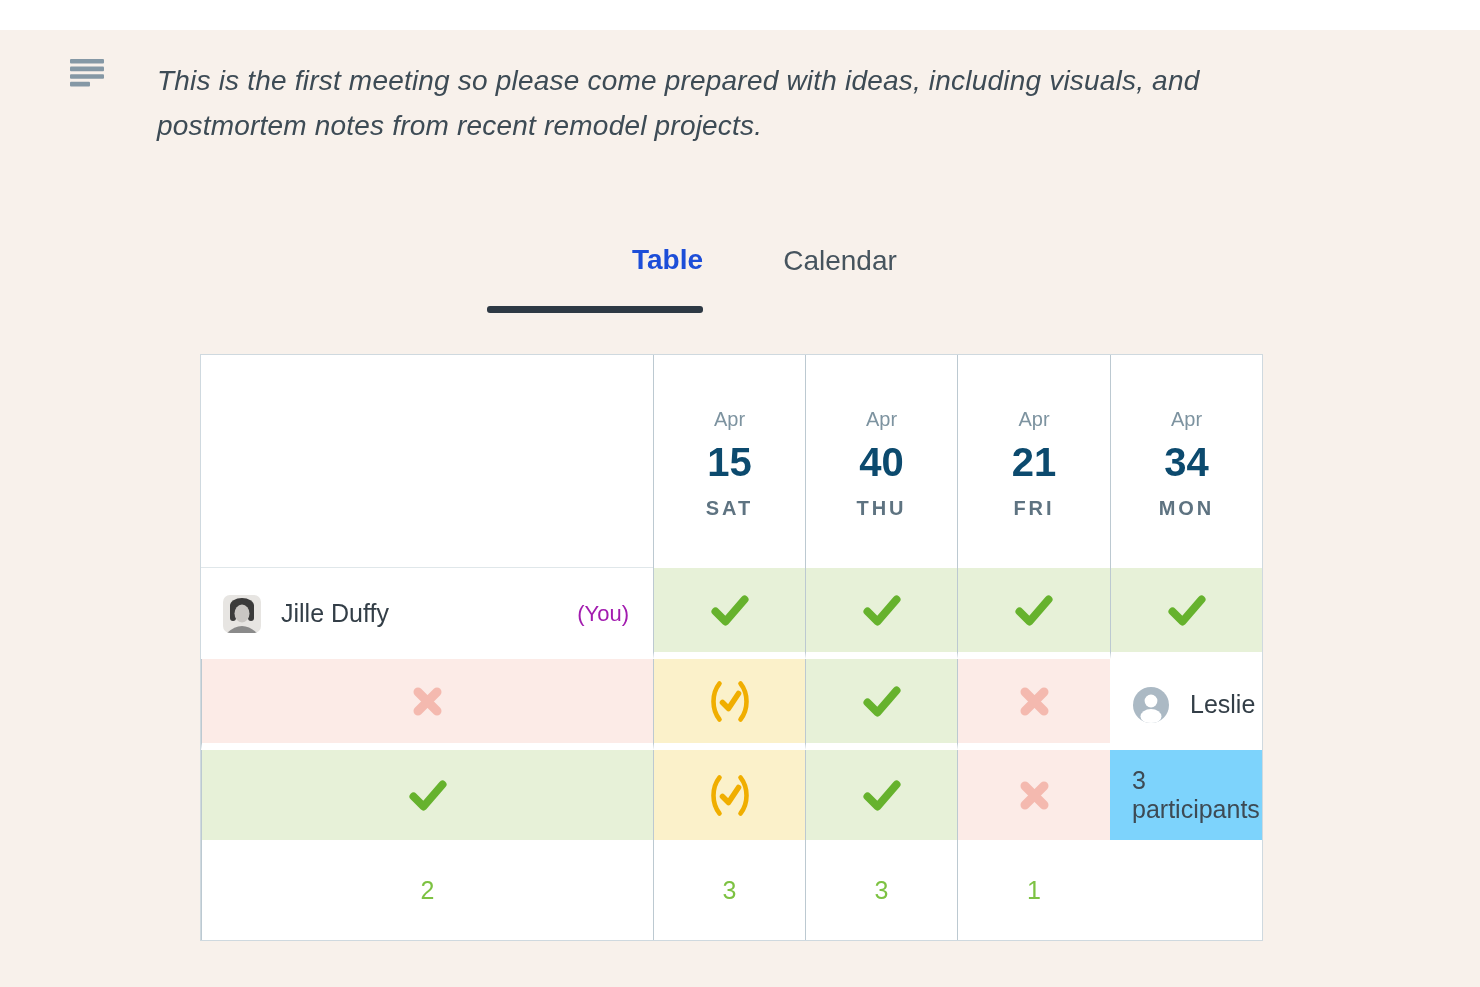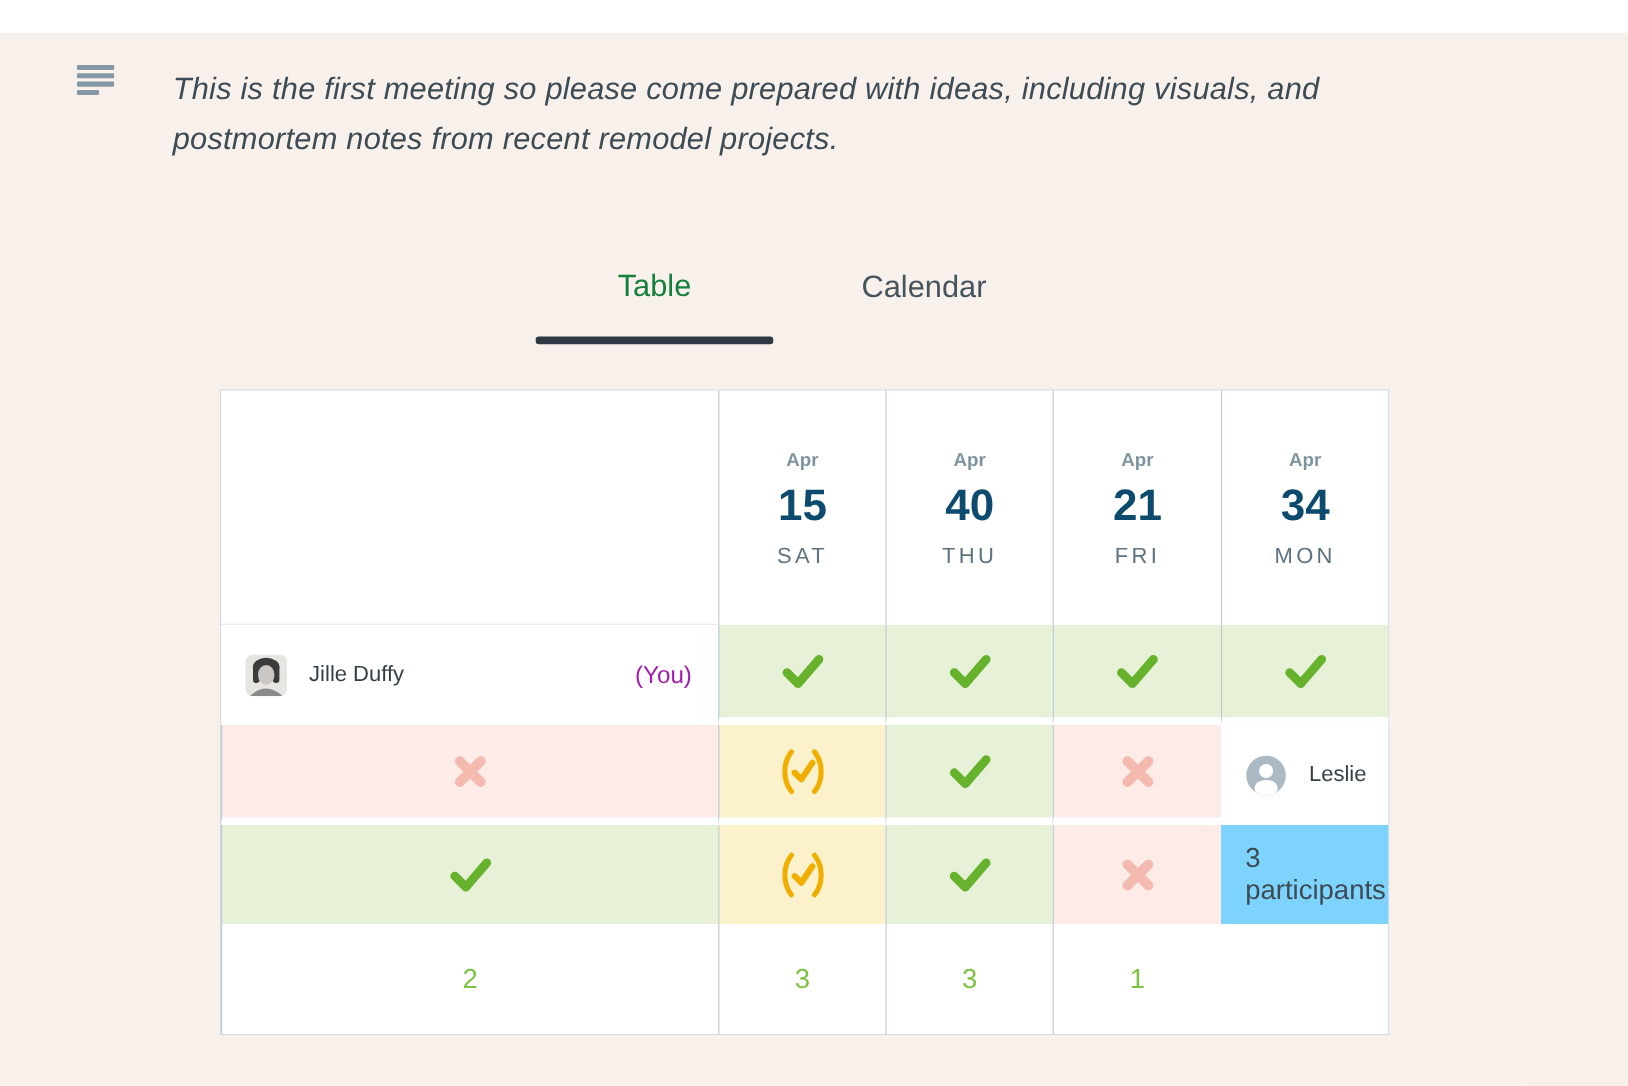--- a/index.html
+++ b/index.html
@@ -14,45 +14,45 @@
   .note-icon{position:absolute;left:70px;top:59px;width:34px;height:28px;}
   .note-text{
     position:absolute;left:145px;top:46px;width:1265px;
     font-size:28px;line-height:45px;font-style:italic;font-weight:500;
     color:#3d4b55;white-space:pre-line;letter-spacing:0.2px;margin:12px;
   }
 
   
   .tabs{position:absolute;left:487px;top:244px;display:flex;align-items:flex-start;}
   .tab{cursor:pointer;font-size:28px;color:#46545e;text-align:center;}
-  .tab-table{width:216px;height:69px;position:relative;font-weight:normal;color:#15803d;}
+  .tab-table{width:216px;height:69px;position:relative;font-weight:bold;color:#1d4ed8;text-align:right;}
   .tab-calendar{width:150px;margin-left:62px;padding-top:1px;}
   .tab-underline{position:absolute;left:0;bottom:0;width:216px;height:7px;background:#2e3944;border-radius:3px;}
 
   
   .poll{
     position:absolute;left:200px;top:354px;
     width:1061px;height:585px;
     background:#ffffff;border:1px solid #cfd9df;
     display:grid;
     grid-template-columns:452px 152px 152px 153px 152px;
     grid-template-rows:213px 91px 91px 90px 100px;
   }
   .cell{position:relative;box-sizing:border-box;}
   .datecol{border-left:1px solid #bcc9d1;}
   .name-header{border-bottom:1px solid #e0e7ea;}
 
   .date-head{display:flex;flex-direction:column;align-items:center;justify-content:center;padding-top:4px;}
-  .date-month{font-size:17px;color:#7d93a0;font-weight:700;}
+  .date-month{font-size:20px;color:#7d93a0;font-weight:400;}
   .date-day{font-size:40px;font-weight:bold;color:#0c4a6e;margin-top:9px;}
-  .date-weekday{font-size:20px;font-weight:normal;color:#5e7381;letter-spacing:3px;margin-top:12px;}
+  .date-weekday{font-size:20px;font-weight:bold;color:#5e7381;letter-spacing:3px;margin-top:12px;}
 
   .name-cell{display:flex;align-items:center;padding:0 24px 0 22px;background:#fff;}
   .avatar{width:38px;height:38px;flex:0 0 auto;margin-right:20px;}
-  .pname{font-size:20px;color:#333e47;font-weight:500;}
+  .pname{font-size:25px;color:#333e47;font-weight:500;}
   .pyou{margin-left:auto;font-size:22px;color:#a21caf;}
 
   .avail{display:flex;align-items:center;justify-content:center;}
   .gap-below{border-bottom:7px solid #ffffff;}
   .avail.yes{background:#e7f1d8;}
   .avail.no{background:#fcebe7;}
   .avail.ifneedbe{background:#fbf1ca;}
 
   .footer-label{display:flex;align-items:center;padding-left:22px;font-size:25px;color:#3d4a54;background:#7dd3fc;}
   .footer-count{display:flex;align-items:center;justify-content:center;font-size:25px;font-weight:500;color:#7dc242;background:#fff;}

